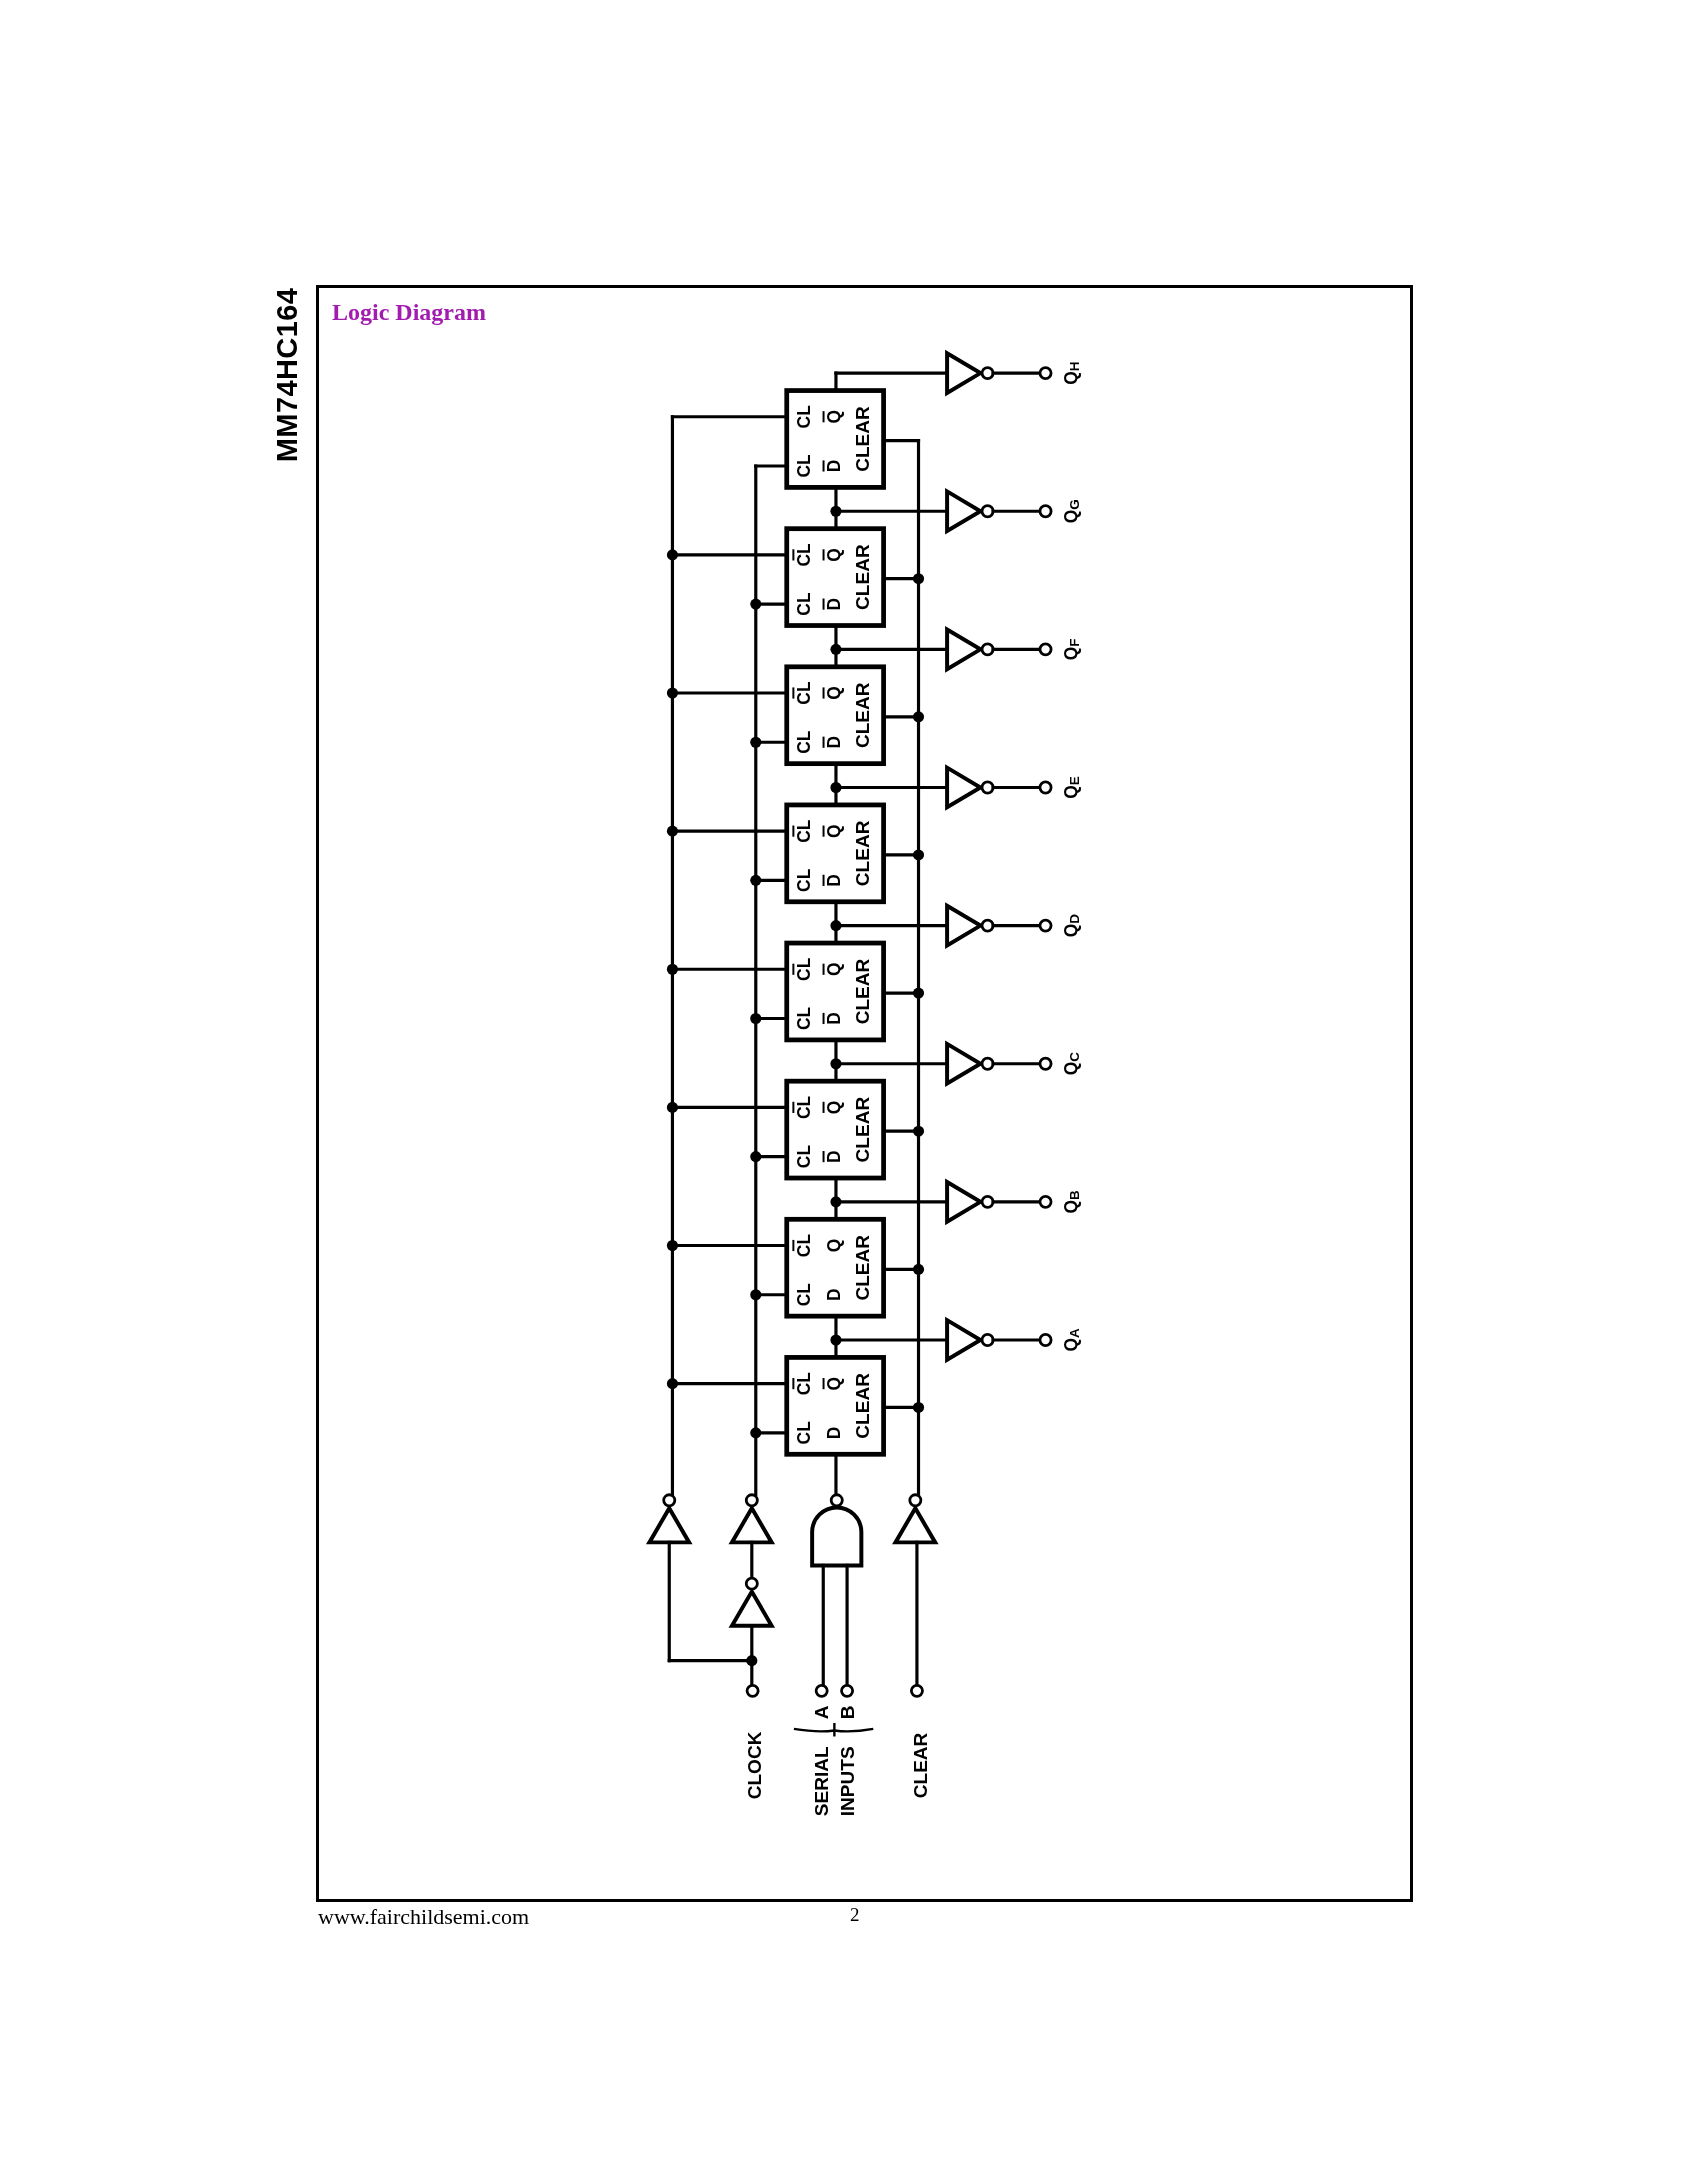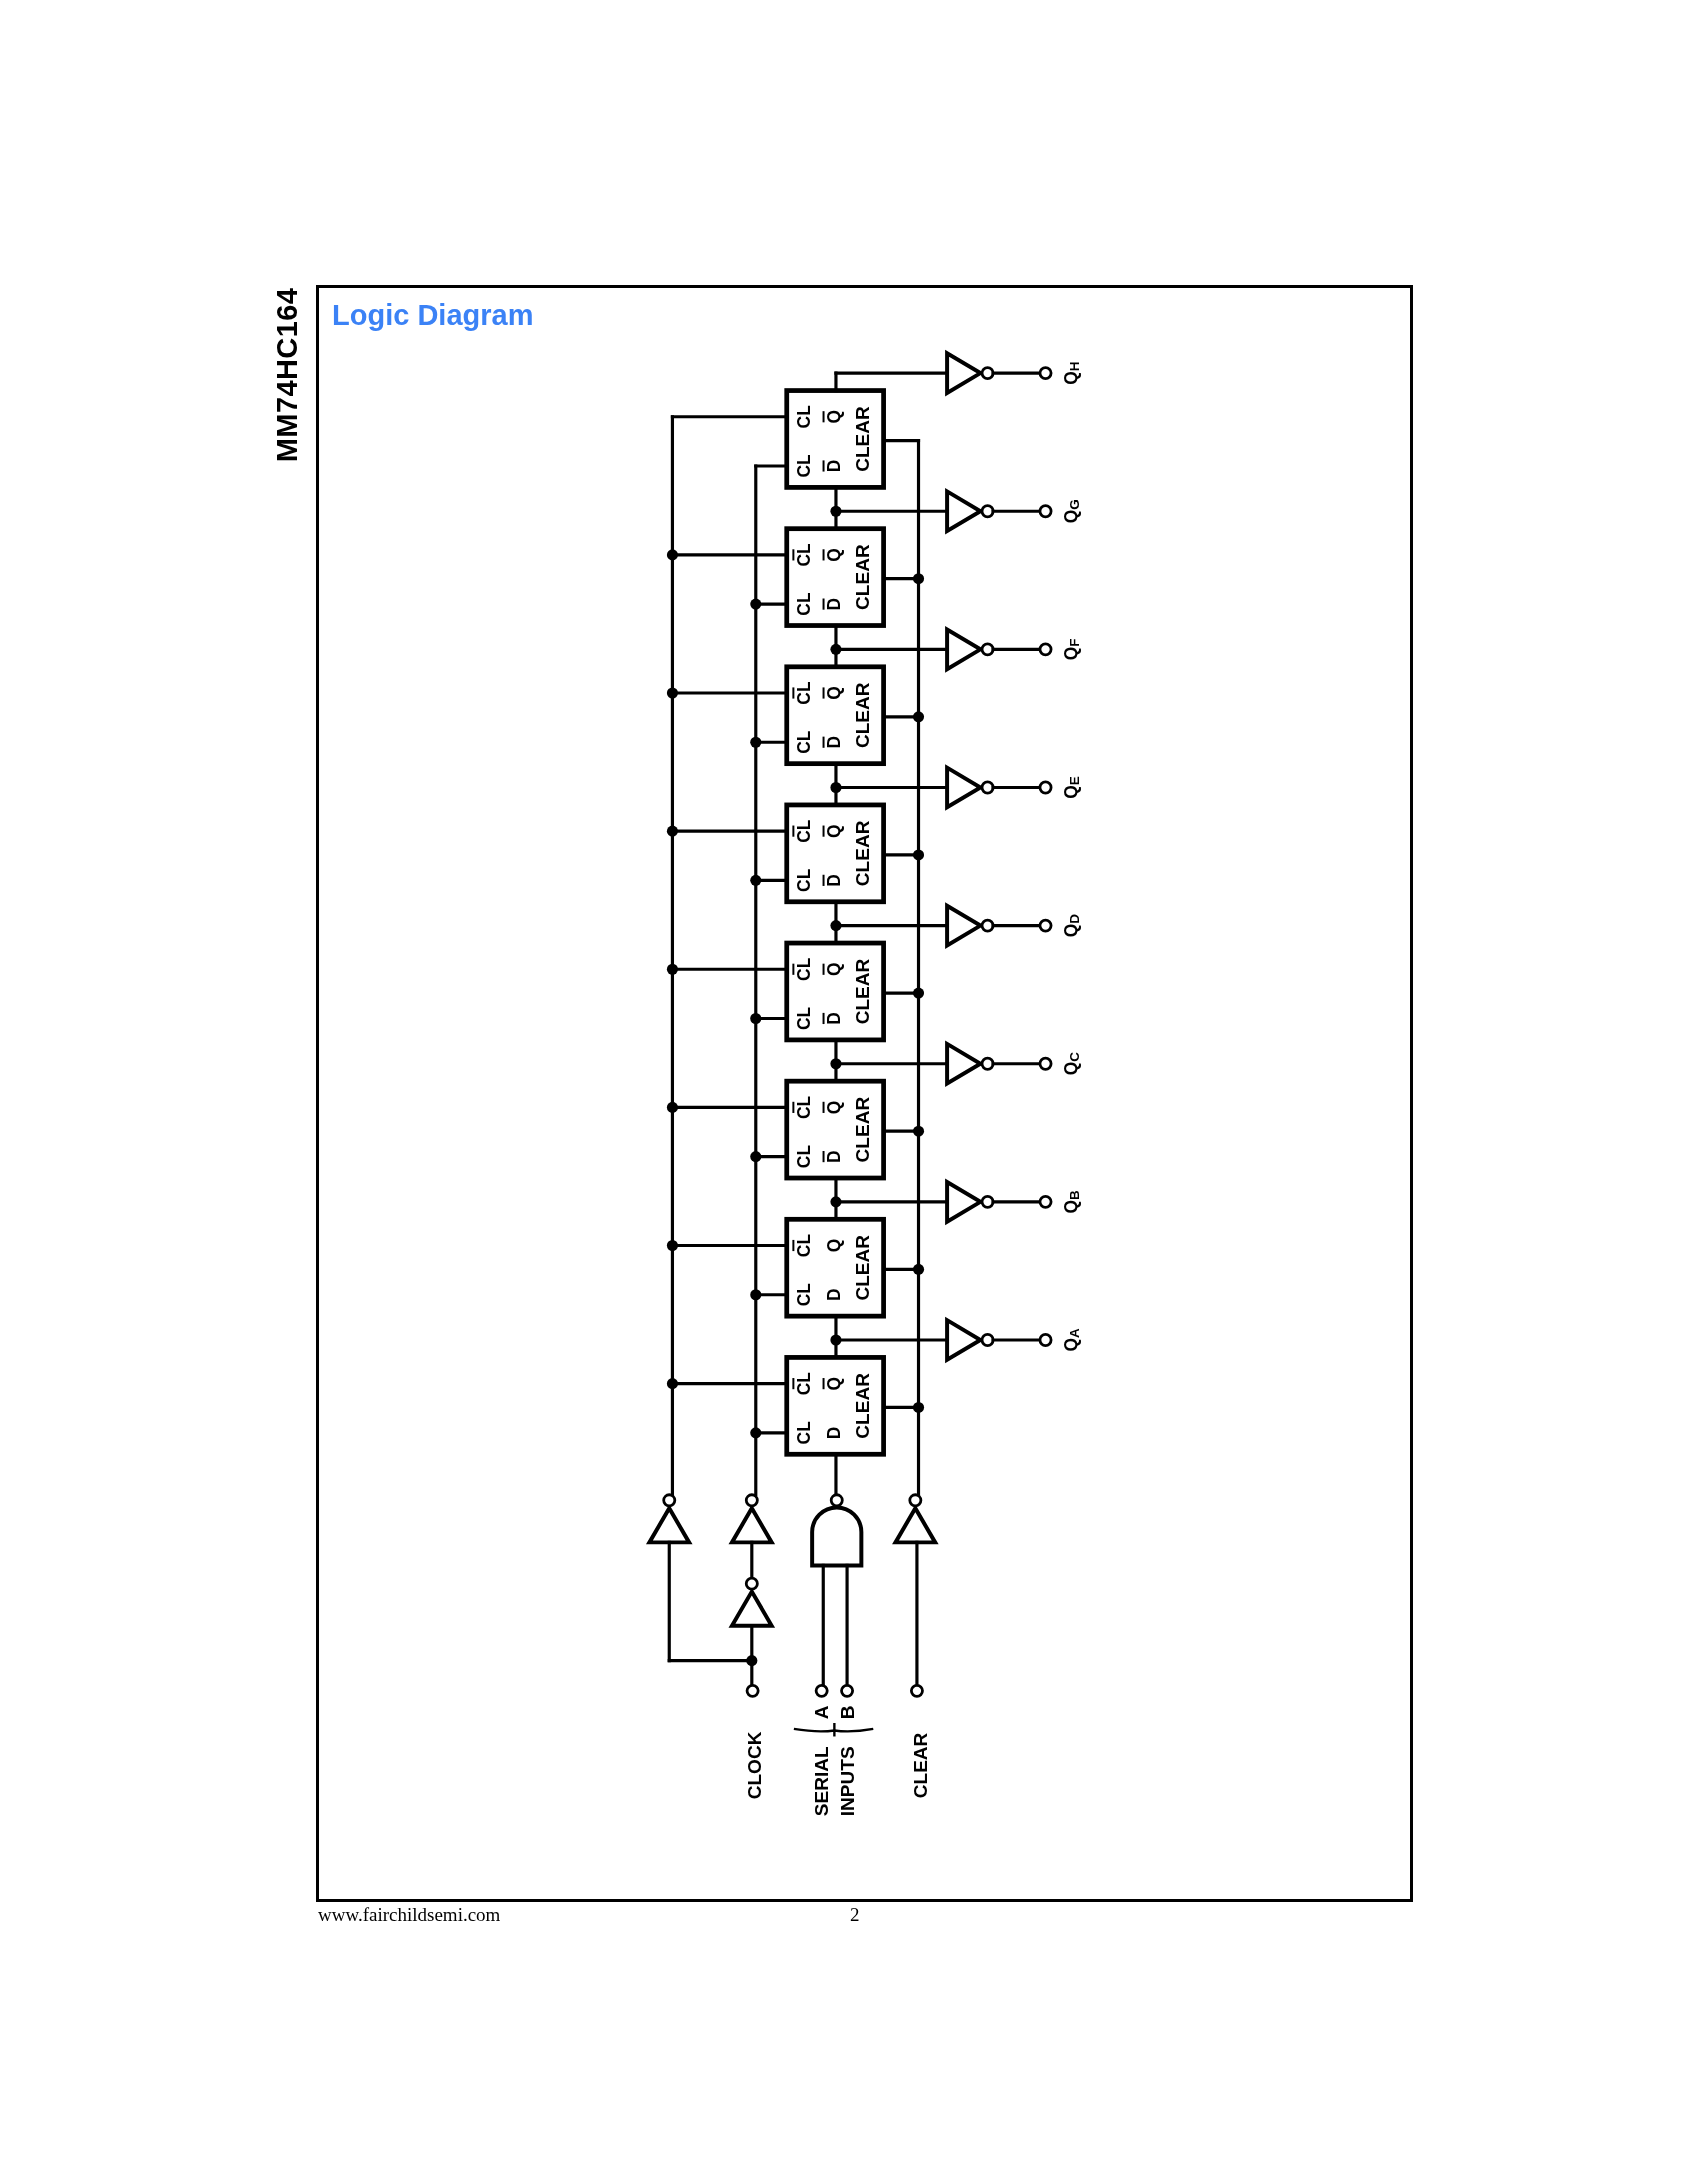--- a/index.html
+++ b/index.html
@@ -1,20 +1,20 @@
 <!DOCTYPE html>
 <html style="font-size:12.7px"><head>
 <meta charset="utf-8">
 <style>
   html, body { margin:0; padding:0; background:#ffffff; }
   body { width:1687px; height:2183px; position:relative; overflow:hidden; font-family:"Liberation Sans", sans-serif; }
   .side-title { position:absolute; left:287px; top:375px; transform:translate(-50%,-50%) rotate(-90deg); font-family:"Liberation Sans", sans-serif; font-weight:bold; font-size:29px; color:#000; white-space:nowrap; letter-spacing:0.4px; }
   .frame { position:absolute; left:316px; top:285px; width:1091px; height:1611px; border:3.2px solid #000; box-sizing:content-box; }
-  .section-title { position:absolute; left:332px; top:299px; font-family:Liberation Sans, sans-serif; font-weight:bold; font-size:29px; color:#3b82f6; white-space:nowrap; }
-  .footer-url { position:absolute; left:318px; top:1904px; font-family:"Liberation Serif", serif; font-size:19px; color:#000;text-align:center; }
+  .section-title { position:absolute; left:332px; top:299px; font-family:Liberation Serif, serif; font-weight:bold; font-size:24px; color:#a21caf; white-space:nowrap; }
+  .footer-url { position:absolute; left:318px; top:1904px; font-family:"Liberation Serif", serif; font-size:22px; color:#000;text-align:center; }
   .footer-page { position:absolute; left:850px; top:1904px; font-family:"Liberation Serif", serif; font-size:19px; color:#000; }
   svg#diagram { position:absolute; left:0; top:0; }
   svg text { font-family:"Liberation Sans", sans-serif; font-weight:bold; fill:#000; }
 </style>
 </head>
 <body>
 
 <div class="side-title">MM74HC164</div>
 <div class="frame"></div>
 <div class="section-title">Logic Diagram</div>

